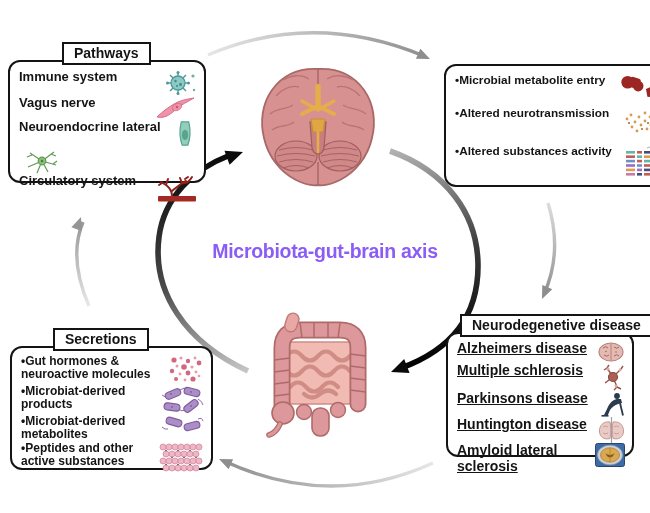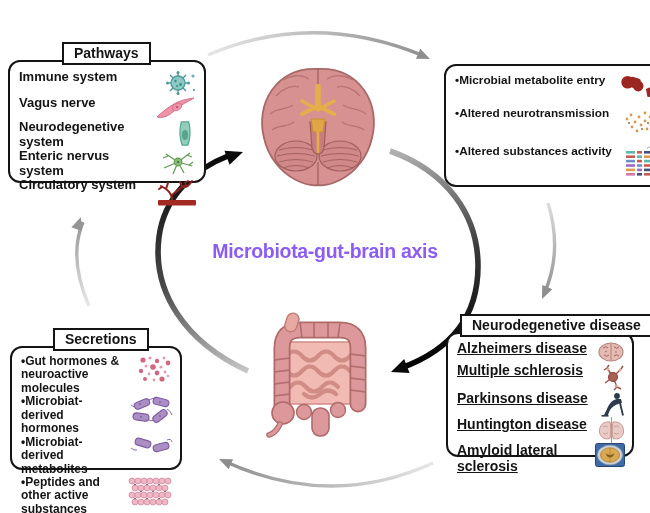--- a/index.html
+++ b/index.html
@@ -192,30 +192,29 @@
       <span class="lbl">Vagus nerve</span>
       <span class="ic">
         <svg width="42" height="24" viewBox="0 0 42 24">
           <path d="M2,21 C11,23 17,17 22,12 C26,9 32,6 39,2 C33,3 27,4 23,6 C16,9 7,16 2,21 Z" fill="#ef93a8" stroke="#d76d8c" stroke-width="1"></path>
           <ellipse cx="22" cy="11" rx="5" ry="3.2" transform="rotate(-28 22 11)" fill="#ef93a8" stroke="#d76d8c" stroke-width="1"></ellipse>
           <circle cx="22" cy="11" r="1.3" fill="#c25a78"></circle>
         </svg>
       </span>
     </div>
     <div class="row">
-      <span class="lbl">Neurodegenetive system</span>
+      <span class="lbl">Neuroendocrine lateral</span>
       <span class="ic">
         <svg width="24" height="28" viewBox="0 0 24 30">
           <path d="M8,2 L16,2 C18,10 17.5,20 15,27 L9,27 C6.5,20 6,10 8,2 Z" fill="#93cdbb" stroke="#57a58f" stroke-width="1.3"></path>
           <ellipse cx="12" cy="16" rx="3.4" ry="5.5" fill="#57a58f"></ellipse>
         </svg>
       </span>
     </div>
     <div class="row">
-      <span class="lbl">Enteric nervus system</span>
       <span class="ic">
         <svg width="38" height="26" viewBox="0 0 38 26">
           <g stroke="#5f9b53" stroke-width="1.2" fill="none">
             <path d="M19,13 L7,5 M9,7 L4,9 M19,13 L31,4 M28,6 L33,8 M19,13 L5,19 M19,13 L33,17 M30,16 L34,13 M19,13 L14,25 M19,13 L25,24"></path>
           </g>
           <circle cx="19" cy="13" r="3.8" fill="#8abf7a" stroke="#5f9b53" stroke-width="1.2"></circle>
           <circle cx="19" cy="13" r="1.2" fill="#4a7a40"></circle>
         </svg>
       </span>
     </div>
@@ -325,21 +324,21 @@
               <rect x="27" y="28" width="5" height="2.6" fill="#6e8ec9"></rect>
               <rect x="34" y="28" width="4" height="2.6" fill="#5fb8a8"></rect>
               <rect x="40" y="28" width="4" height="2.6" fill="#e09a4e"></rect>
           </g>
         </svg>
       </span>
     </div>
   </div>
 
   <div class="tab" style="left:53px;top:328px">Secretions</div>
-  <div class="panel p-sec" style="left:10px;top:346px;width:172px;height:124px;padding:7px 0 5px">
+  <div class="panel p-sec" style="left:10px;top:346px;width:203px;height:124px;padding:7px 0 5px">
     <div class="row">
       <span class="lbl" style="max-width:148px">•Gut hormones &amp; neuroactive molecules</span>
       <span class="ic">
         <svg width="36" height="30" viewBox="0 0 36 30">
           <g fill="#d26880">
             <circle cx="6" cy="5" r="2.6"></circle>
               <circle cx="20" cy="6" r="2.2"></circle>
               <circle cx="31" cy="8" r="2.4"></circle>
             <circle cx="16" cy="12" r="2.8"></circle>
               <circle cx="4" cy="16" r="2.2"></circle>
@@ -354,21 +353,21 @@
             <circle cx="24" cy="12" r="1.6"></circle>
               <circle cx="28" cy="17" r="1.4"></circle>
               <circle cx="12" cy="19" r="1.4"></circle>
             <circle cx="17" cy="25" r="1.4"></circle>
               <circle cx="31" cy="21" r="1.3"></circle>
           </g>
         </svg>
       </span>
     </div>
     <div class="row">
-      <span class="lbl">•Microbiat-derived hormones</span>
+      <span class="lbl">•Microbiat-derived products</span>
       <span class="ic">
         <svg width="44" height="30" viewBox="0 0 44 30">
           <g stroke="#7e5ba0" stroke-width="0.9" fill="none">
             <path d="M20,5 q4,-3 8,-1"></path>
               <path d="M2,10 q3,3 6,1"></path>
               <path d="M18,24 q4,3 8,1"></path>
               <path d="M38,14 q4,2 5,6"></path>
           </g>
           <g fill="#ab8ec4" stroke="#7e5ba0" stroke-width="1.1">
             <rect x="-8" y="-3.5" width="16" height="7" rx="3.5" transform="translate(13,9) rotate(-22)"></rect>

